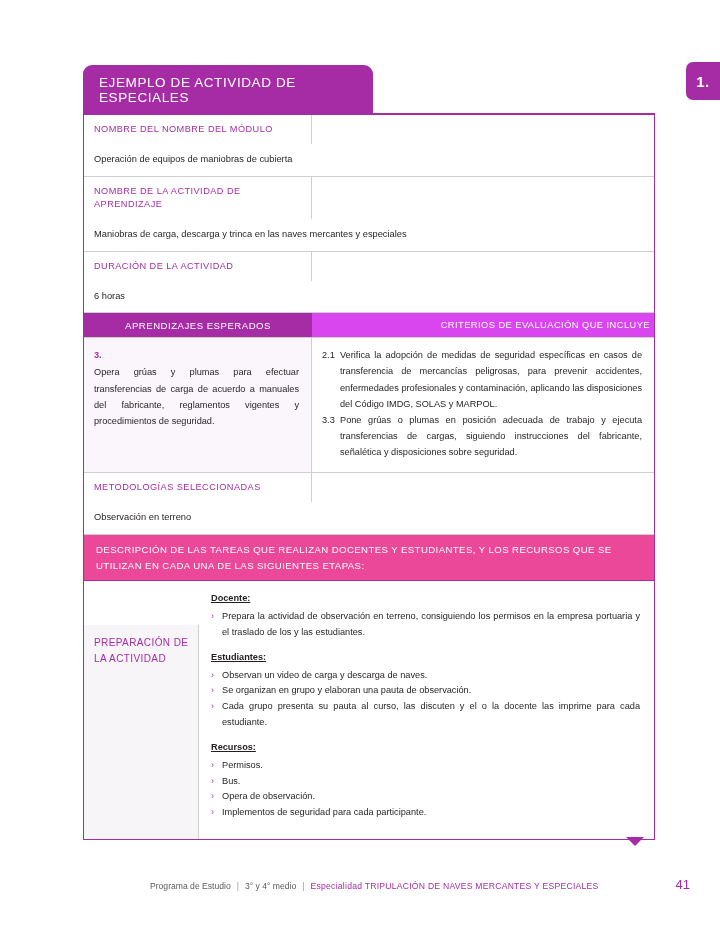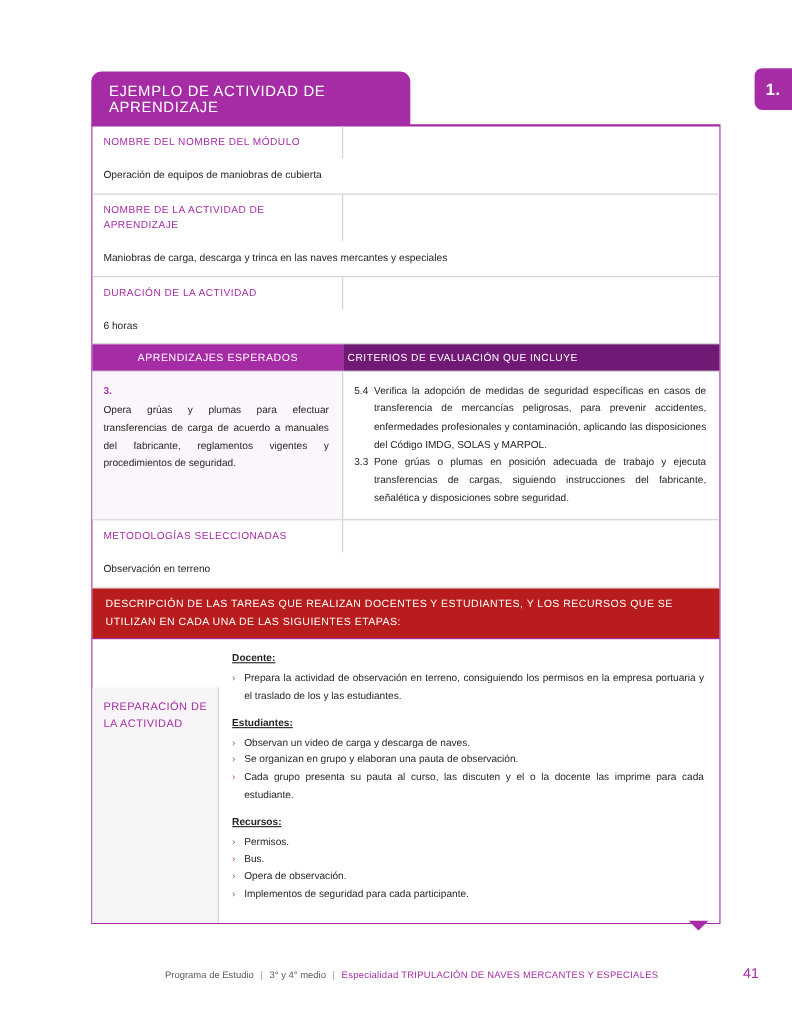--- a/index.html
+++ b/index.html
@@ -112,25 +112,25 @@
     background: #a62ca6;
     color: #ffffff;
     font-size: 9.6px;
     letter-spacing: 0.5px;
     text-align: center;
     padding: 7px 4px 6px;
   }
   .band-right {
     flex: 1;
     box-sizing: border-box;
-    background: #701a75;
+    background: #d946ef;
     color: #ffffff;
     font-size: 9.3px;
     letter-spacing: 0.45px;
-    text-align: left;
+    text-align: right;
     padding: 7px 4px 6px;
   }
 
   
   .body-row {
     display: flex;
     border-bottom: 1px solid #cfcfcf;
   }
   .ae-cell {
     width: 228px;
@@ -162,21 +162,21 @@
     display: flex;
     text-align: justify;
   }
   .ce-num {
     min-width: 18px;
   }
   .ce-text { flex: 1; }
 
   
   .desc-banner {
-    background: #b91c1c;
+    background: #ec4899;
     color: #ffffff;
     font-size: 9.6px;
     letter-spacing: 0.42px;
     line-height: 1.65;
     padding: 7px 12px 7px 12px;
     border-bottom: 1px solid #a62ca6;
   }
 
   
   .prep-row {
@@ -267,21 +267,21 @@
 <body>
 
 <div class="page">
 
   <div class="tab-marker">
     <span>1.</span>
   </div>
 
   <div class="card">
 
-    <div class="title-bar">EJEMPLO DE ACTIVIDAD DE APRENDIZAJE</div>
+    <div class="title-bar">EJEMPLO DE ACTIVIDAD DE ESPECIALES</div>
 
     <div class="table">
 
       <div class="row">
         <div class="cell-label">NOMBRE DEL NOMBRE DEL MÓDULO</div>
         <div class="cell-value bold">Operación de equipos de maniobras de cubierta</div>
       </div>
 
       <div class="row">
         <div class="cell-label">NOMBRE DE LA ACTIVIDAD DE APRENDIZAJE</div>
@@ -298,21 +298,21 @@
         <div class="band-right">CRITERIOS DE EVALUACIÓN QUE INCLUYE</div>
       </div>
 
       <div class="body-row">
         <div class="ae-cell">
           <span class="ae-num">3.</span>
           <span>Opera grúas y plumas para efectuar transferencias de carga de acuerdo a manuales del fabricante, reglamentos vigentes y procedimientos de seguridad.</span>
         </div>
         <div class="ce-cell">
           <div class="ce-item">
-            <span class="ce-num">5.4</span>
+            <span class="ce-num">2.1</span>
             <span class="ce-text">Verifica la adopción de medidas de seguridad específicas en casos de transferencia de mercancías peligrosas, para prevenir accidentes, enfermedades profesionales y contaminación, aplicando las disposiciones del Código IMDG, SOLAS y MARPOL.</span>
           </div>
           <div class="ce-item">
             <span class="ce-num">3.3</span>
             <span class="ce-text">Pone grúas o plumas en posición adecuada de trabajo y ejecuta transferencias de cargas, siguiendo instrucciones del fabricante, señalética y disposiciones sobre seguridad.</span>
           </div>
         </div>
       </div>
 
       <div class="row">

